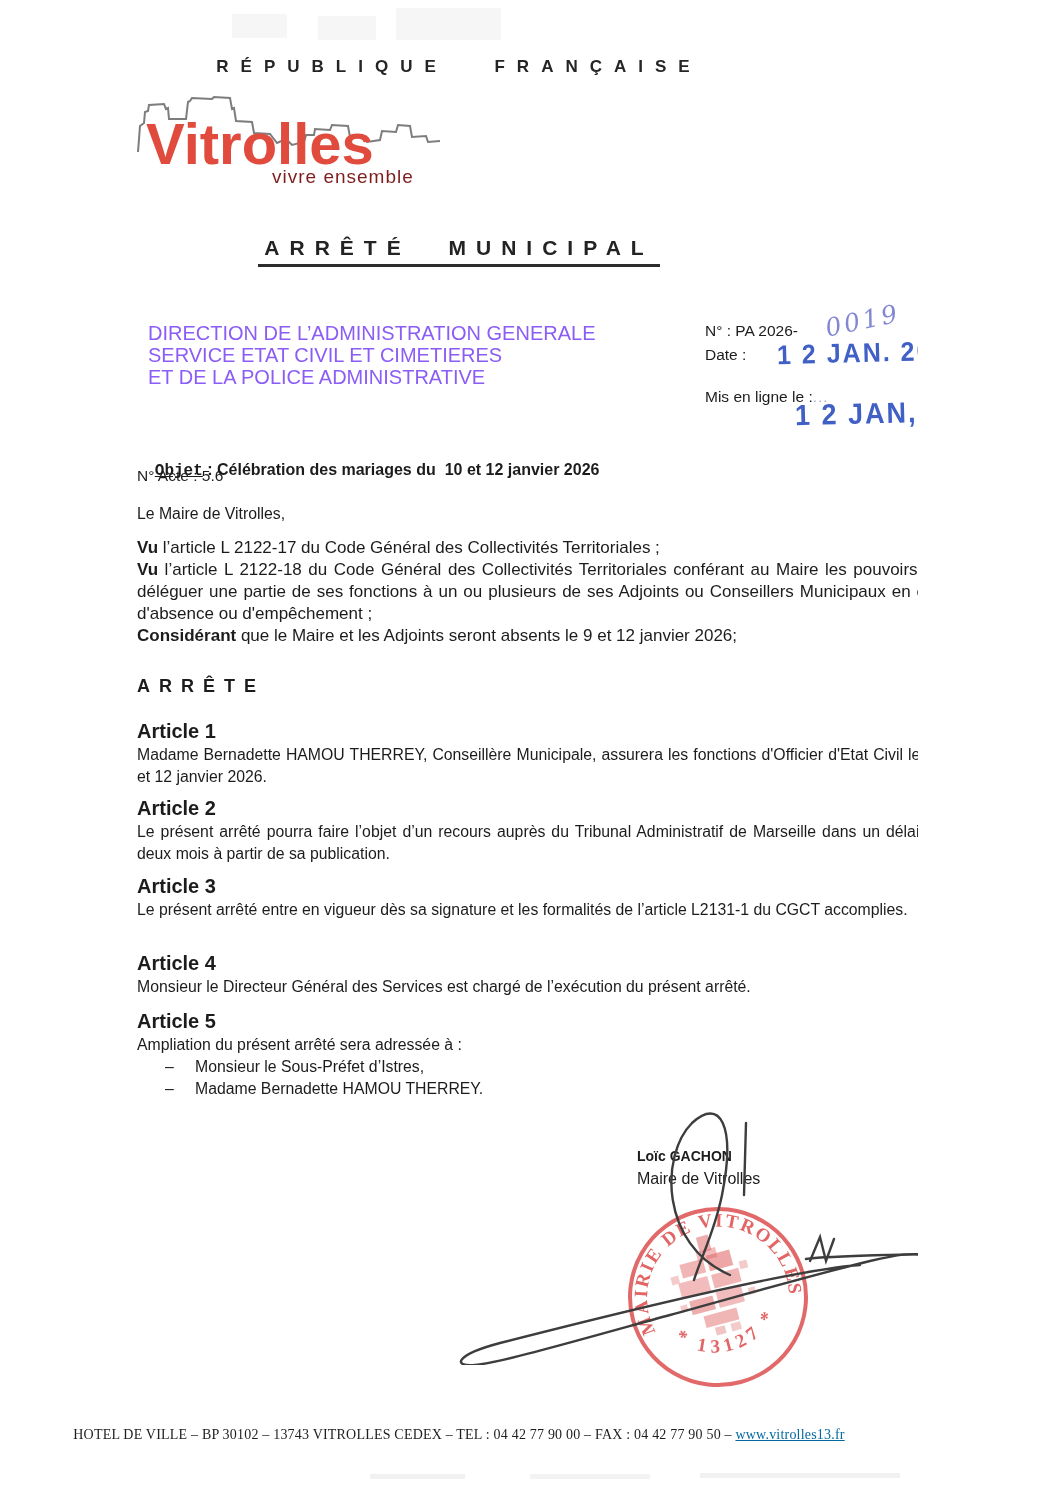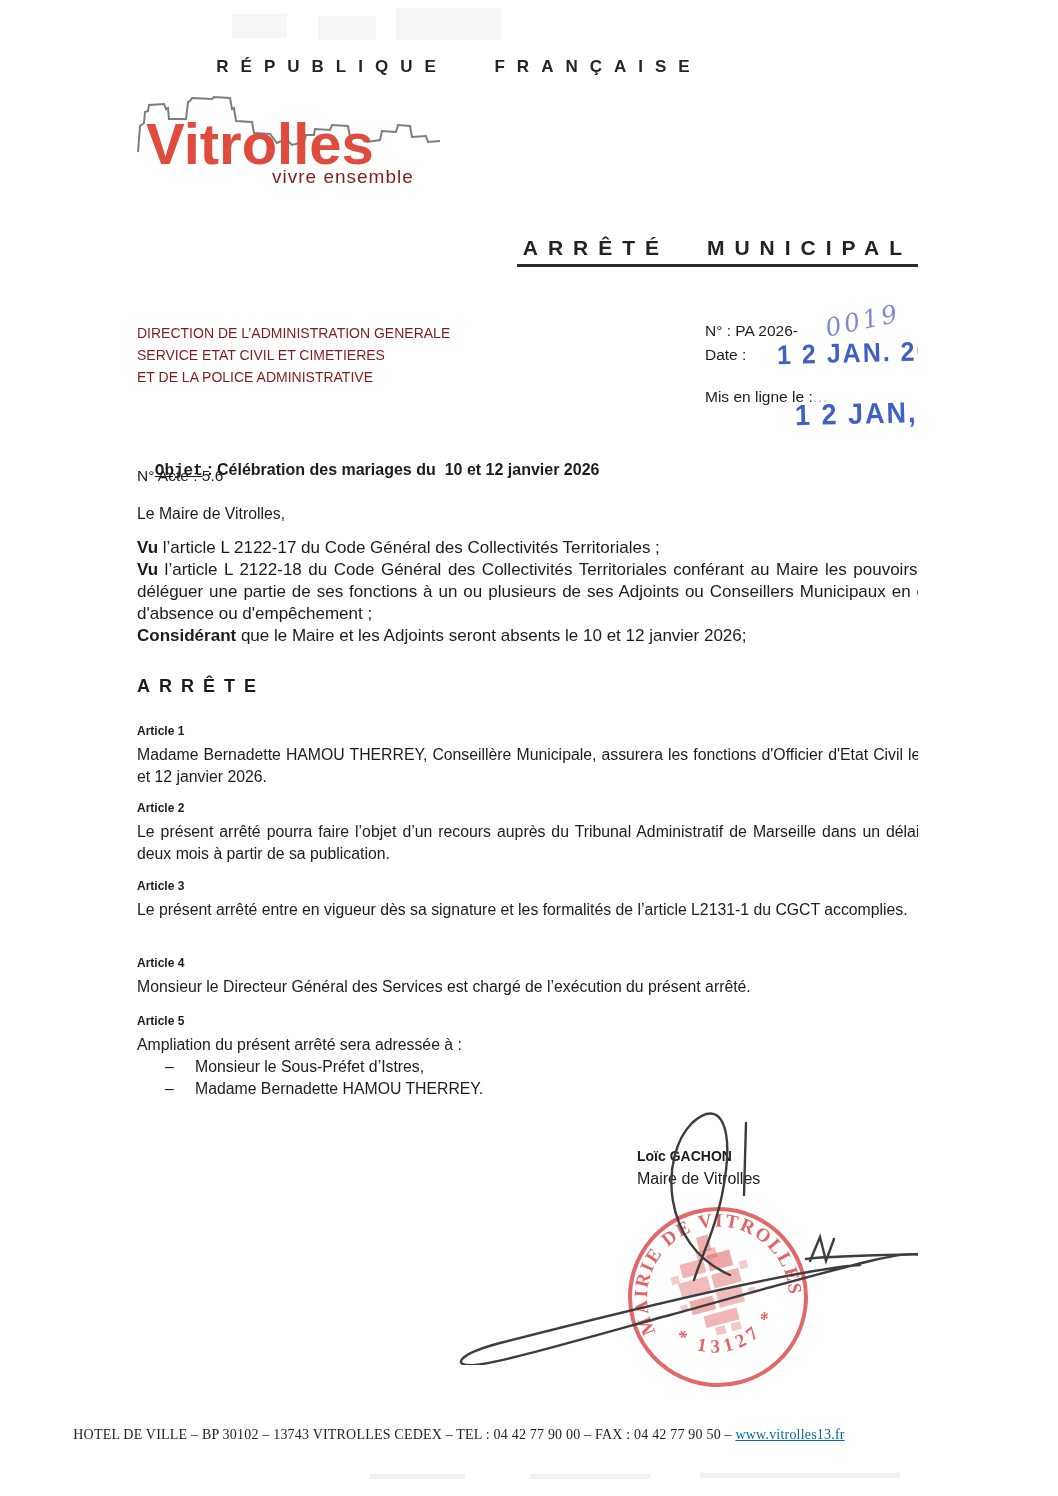--- a/index.html
+++ b/index.html
@@ -27,29 +27,29 @@
   .logo-name {
     position:absolute; left:12px; top:18px;
     font-size:58px; font-weight:bold; color:#e04b3d; letter-spacing:0px;
   }
   .logo-tagline {
     position:absolute; left:138px; top:74px;
     font-size:19px; color:#7f1d1d; letter-spacing:1px;
   }
 
   
-  .title-wrap { left:0; right:0; top:236px; text-align:right; }
+  .title-wrap { left:0; right:0; top:236px; text-align:center; }
   .title-wrap span {
     display:inline-block; font-size:21px; font-weight:bold; color:#232323;
     letter-spacing:10px; word-spacing:22px;
     border-bottom:3px solid #2c2c2c; padding:0 6px 4px 6px;
   }
 
   
-  .direction { left:137px; top:322px; font-size:14px; line-height:22px; color:#7f1d1d; }
+  .direction { left:148px; top:322px; font-size:20px; line-height:22px; color:#8b5cf6; }
   .meta { left:705px; top:314px; width:290px; height:130px; font-size:15.5px; }
   .meta .row { position:absolute; left:0; }
   .handwritten {
     position:absolute; color:#8287d4; font-family:"DejaVu Serif", serif;
     font-style:italic; font-size:25px; letter-spacing:3px;
     transform:rotate(-12deg);
   }
   .stamp-blue {
     position:absolute; color:#4160c6; font-weight:bold; white-space:pre;
     letter-spacing:2px; transform:rotate(-1.5deg) scaleY(1.08);
@@ -64,21 +64,21 @@
 
   
   .vu-block { left:137px; top:537px; width:806px; font-size:17px; line-height:22px; text-align:justify; }
   .vu-block p { margin:0; }
   b.lead { font-weight:bold; }
 
   .arrete-heading { left:137px; top:676px; font-size:18px; font-weight:bold; letter-spacing:9px; }
 
   
   .article { left:137px; width:806px; font-size:15.8px; line-height:22px; }
-  .article .article-title { font-weight:bold; font-size:12px; margin-bottom:2px; }
+  .article .article-title { font-weight:bold; font-size:20px; margin-bottom:2px; }
   .article .article-text { text-align:justify; }
   .ampliation-list { margin-top:0; }
   .list-item { display:flex; }
   .list-item .dash { width:30px; margin-left:28px; text-align:left; }
 
   
   .signer-name { left:637px; top:1148px; font-size:14px; font-weight:bold; }
   .signer-title { left:637px; top:1170px; font-size:16px; }
 
   .seal { left:613px; top:1192px; }
@@ -133,21 +133,21 @@
 
   <div class="abs objet pre">
     <span class="u">Objet</span><span class="pre"> : Célébration des mariages du  10 et 12 janvier 2026</span>
   </div>
   <div class="abs acte">N° Acte : 5.6</div>
   <div class="abs salutation">Le Maire de Vitrolles,</div>
 
   <div class="abs vu-block">
     <p><b class="lead">Vu</b><span> l’article L 2122-17 du Code Général des Collectivités Territoriales ;</span></p>
     <p><b class="lead">Vu</b><span> l’article L 2122-18 du Code Général des Collectivités Territoriales conférant au Maire les pouvoirs de déléguer une partie de ses fonctions à un ou plusieurs de ses Adjoints ou Conseillers Municipaux en cas d'absence ou d'empêchement ;</span></p>
-    <p><b class="lead">Considérant</b><span> que le Maire et les Adjoints seront absents le 10 et 12 janvier 2026;</span></p>
+    <p><b class="lead">Considérant</b><span> que le Maire et les Adjoints seront absents le 9 et 12 janvier 2026;</span></p>
   </div>
 
   <div class="abs arrete-heading">ARRÊTE</div>
 
   <div class="abs article" style="top:720px;">
     <div class="article-title">Article 1</div>
     <div class="article-text">Madame Bernadette HAMOU THERREY, Conseillère Municipale, assurera les fonctions d'Officier d'Etat Civil le 10 et 12 janvier 2026.</div>
   </div>
   <div class="abs article" style="top:797px;">
     <div class="article-title">Article 2</div>

